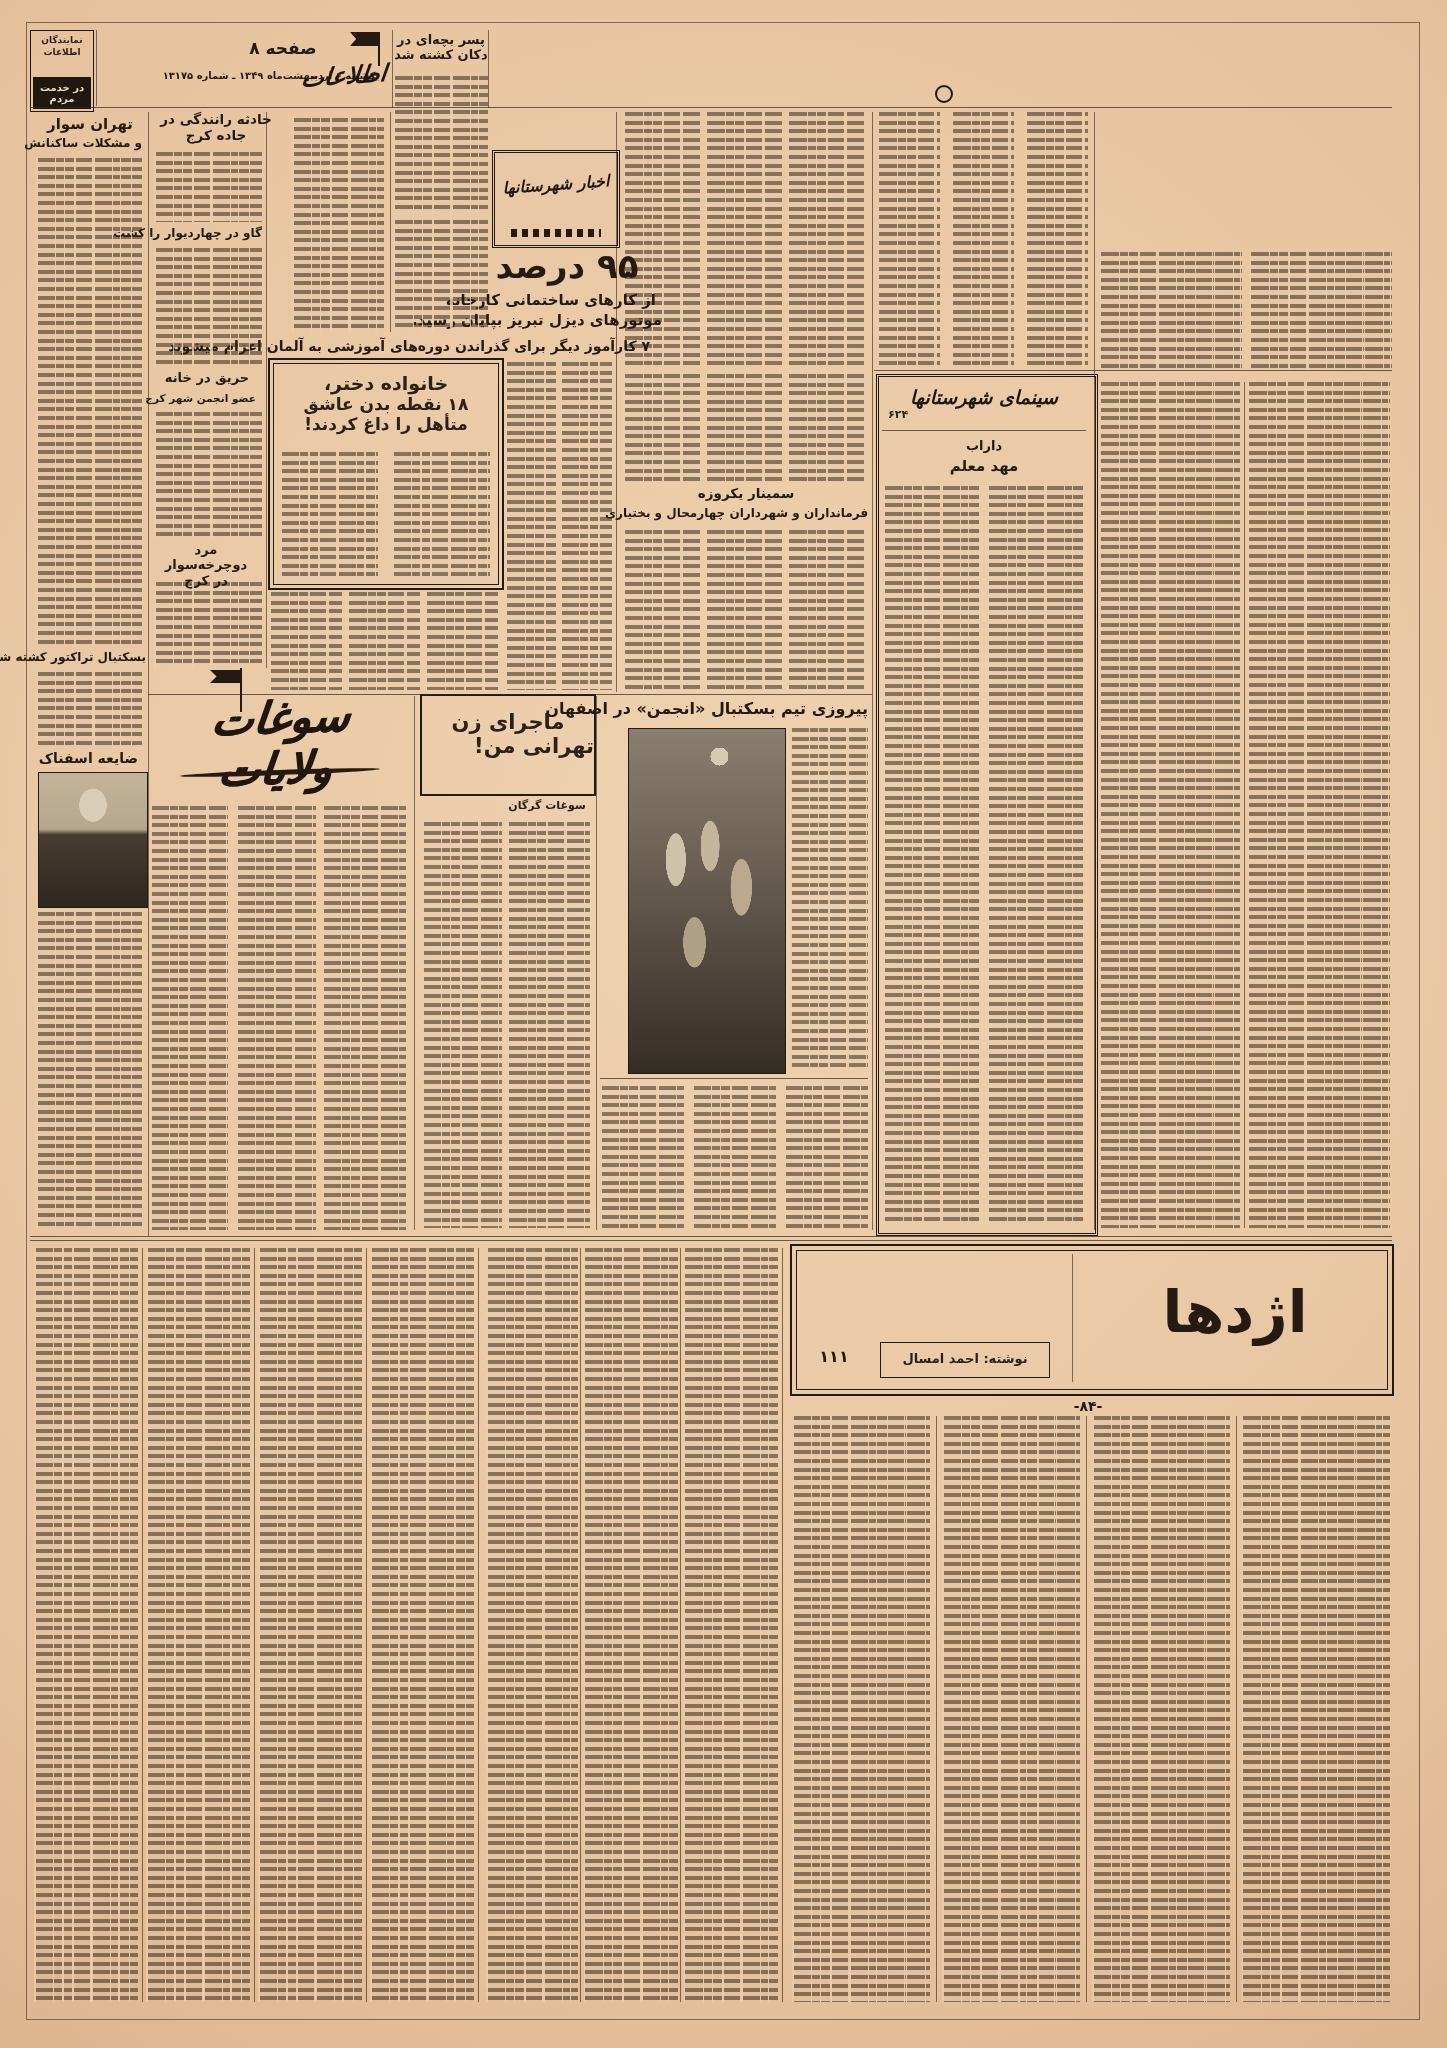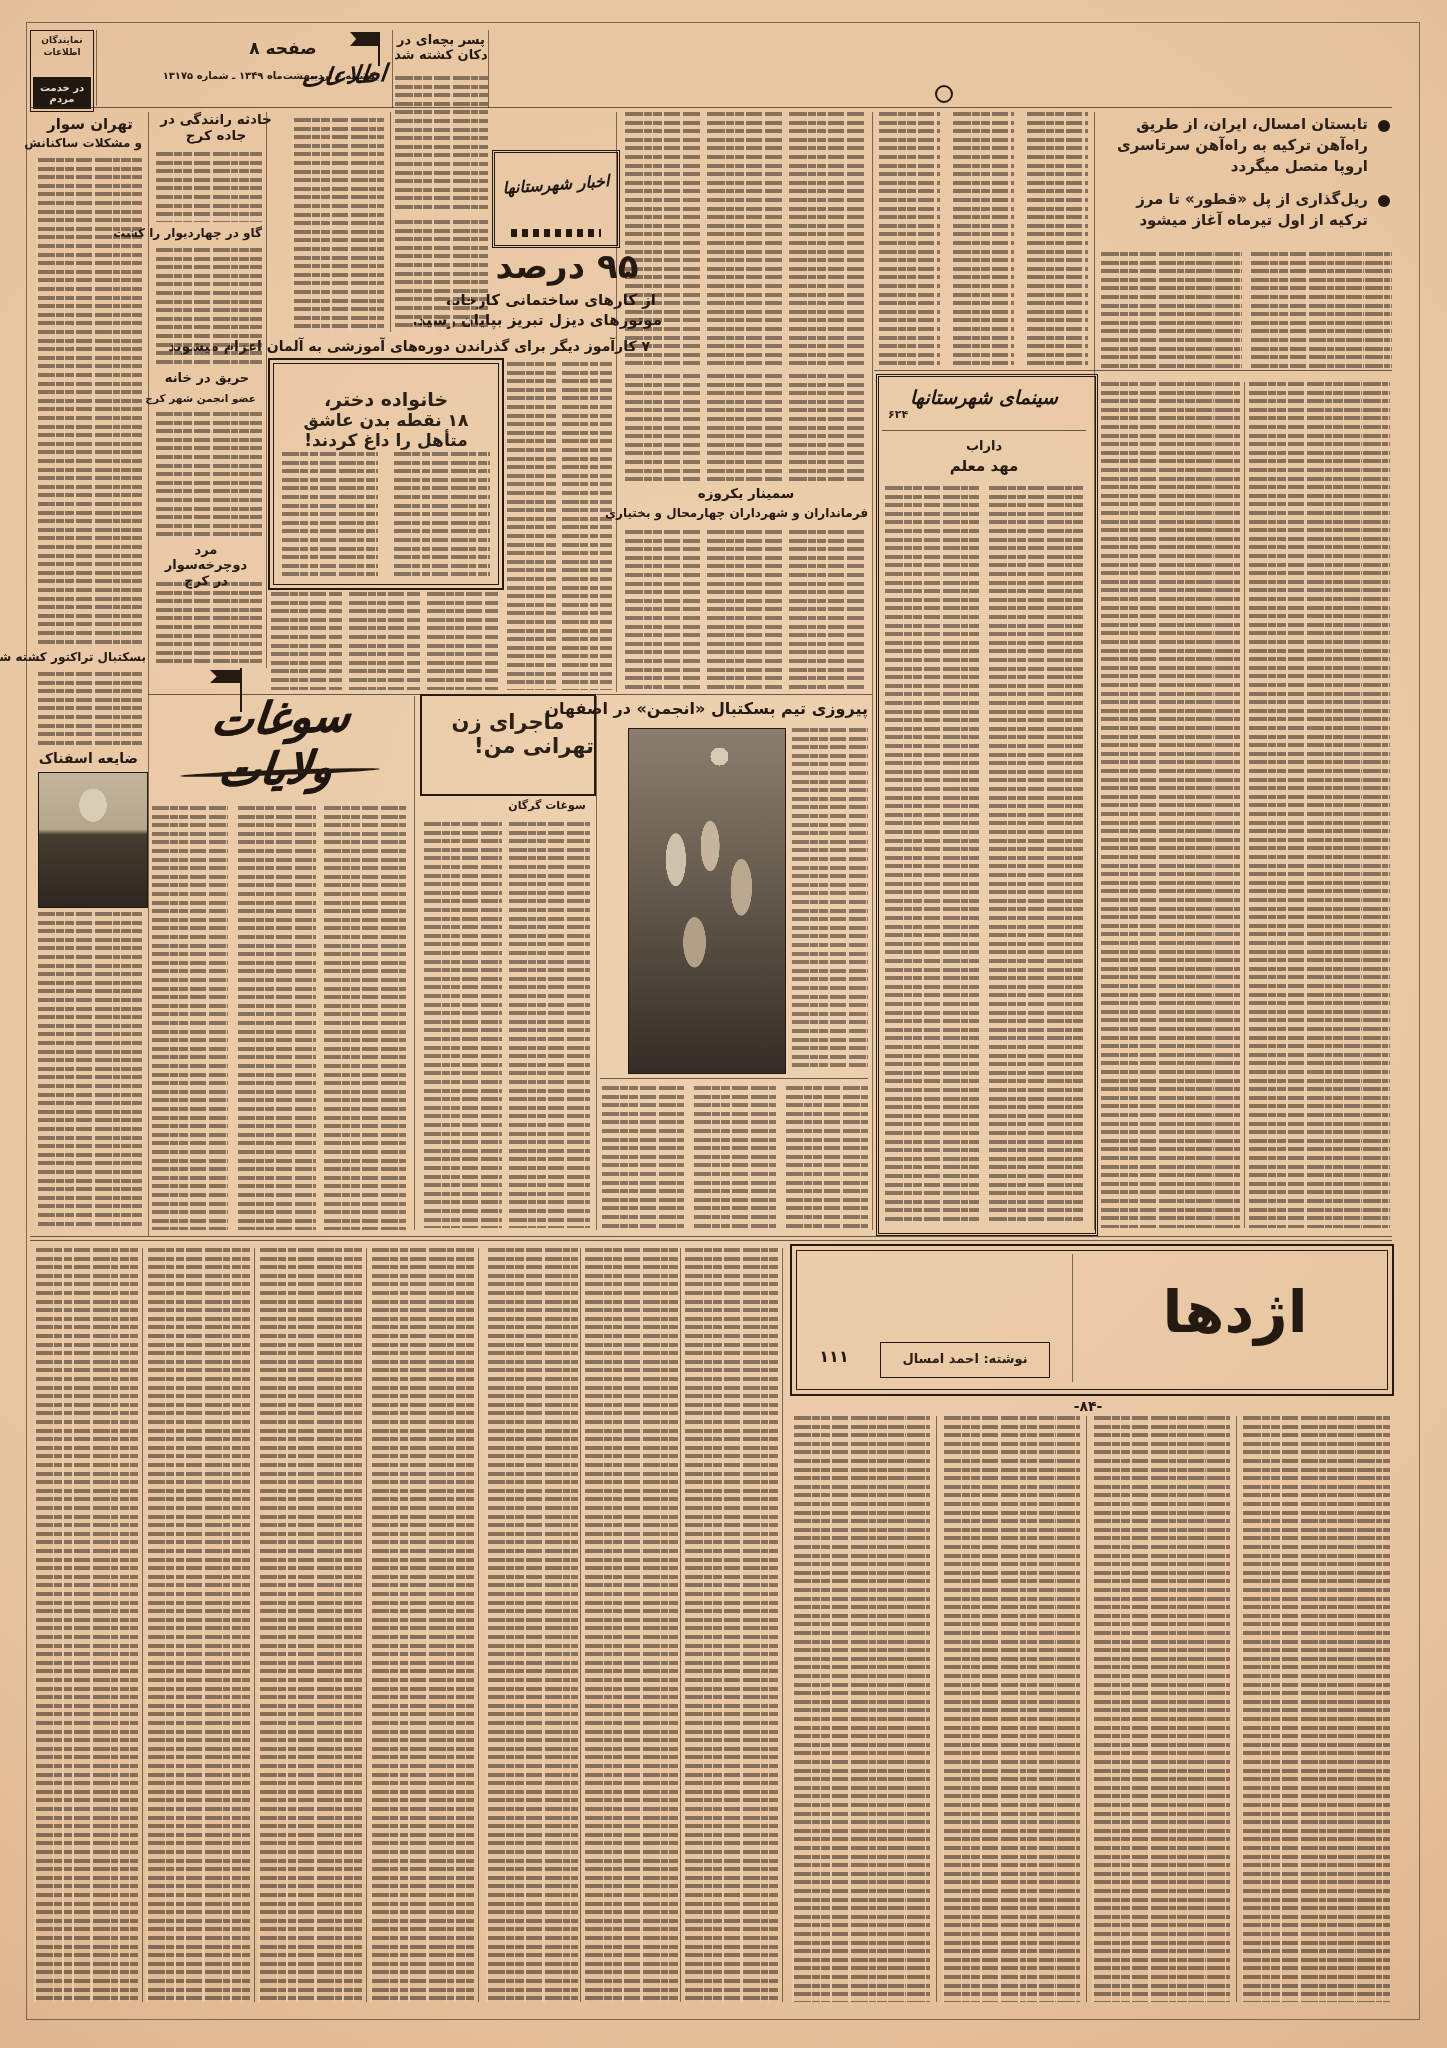--- a/index.html
+++ b/index.html
@@ -47,30 +47,20 @@
                 transform:skewX(-10deg) rotate(-4deg)">اطلاعات</div>
   </div>
 
   <div class="h" style="left:394px;top:32px;width:94px;font-size:13px">پسر بچه‌ای در دکان کشته شد</div>
   <div class="tb" style="left:394px;top:76px;width:94px;height:138px"></div>
 
   <div class="abs" style="left:935px;top:85px;width:14px;height:14px;border:2px solid #241a12;border-radius:50%;background:#e7c4a0"></div>
 
   <div class="hr" style="left:30px;top:107px;width:1362px"></div>
 
-  <div class="abs" style="left:1096px;top:114px;width:296px">
-    <div style="position:relative;padding-right:24px;font-weight:bold;font-size:15px;text-align:right;line-height:1.4;margin-bottom:12px">
-      <span style="position:absolute;right:2px;top:6px;width:12px;height:12px;background:#241a12;border-radius:50%"></span>
-      <span>تابستان امسال، ایران، از طریق راه‌آهن ترکیه به راه‌آهن سرتاسری اروپا متصل میگردد</span>
-    </div>
-    <div style="position:relative;padding-right:24px;font-weight:bold;font-size:15px;text-align:right;line-height:1.4">
-      <span style="position:absolute;right:2px;top:6px;width:12px;height:12px;background:#241a12;border-radius:50%"></span>
-      <span>ریل‌گذاری از پل «قطور» تا مرز ترکیه از اول تیرماه آغاز میشود</span>
-    </div>
-  </div>
   <div class="tb" style="left:1250px;top:252px;width:142px;height:118px"></div>
   <div class="tb" style="left:1100px;top:252px;width:142px;height:118px"></div>
 
   <div class="tb" style="left:1026px;top:112px;width:62px;height:256px"></div>
   <div class="tb" style="left:952px;top:112px;width:62px;height:256px"></div>
   <div class="tb" style="left:878px;top:112px;width:62px;height:256px"></div>
   <div class="tb" style="left:788px;top:112px;width:76px;height:256px"></div>
   <div class="tb" style="left:706px;top:112px;width:76px;height:256px"></div>
   <div class="tb" style="left:624px;top:112px;width:76px;height:256px"></div>
 
@@ -80,21 +70,21 @@
                 background:repeating-linear-gradient(90deg,#241a12 0 6px,transparent 6px 11px)"></div>
   </div>
 
   <div class="h nw" style="left:492px;top:246px;width:150px;font-size:34px">۹۵ درصد</div>
   <div class="h nw" style="left:452px;top:292px;width:204px;font-size:15px">از کارهای ساختمانی کارخانه</div>
   <div class="h nw" style="left:446px;top:312px;width:216px;font-size:15px">موتورهای دیزل تبریز بپایان رسید.</div>
 
   <div class="h nw" style="left:298px;top:338px;width:352px;font-size:14px">۷ کارآموز دیگر برای گذراندن دوره‌های آموزشی به آلمان اعزام میشوند</div>
 
   <div class="sld" style="left:268px;top:358px;width:232px;height:228px;outline:1px solid #241a12;outline-offset:-6px">
-    <div style="margin-top:28px;font-size:19px;font-weight:bold;text-align:center">خانواده دختر،</div>
+    <div style="margin-top:12px;font-size:19px;font-weight:bold;text-align:center">خانواده دختر،</div>
     <div style="font-size:17px;font-weight:bold;text-align:center">۱۸ نقطه بدن عاشق</div>
     <div style="font-size:17px;font-weight:bold;text-align:center">متأهل را داغ کردند!</div>
   </div>
   <div class="tb" style="left:392px;top:452px;width:98px;height:124px"></div>
   <div class="tb" style="left:280px;top:452px;width:98px;height:124px"></div>
 
   <div class="tb" style="left:292px;top:118px;width:92px;height:214px"></div>
   <div class="tb" style="left:394px;top:220px;width:94px;height:112px"></div>
   <div class="tb" style="left:560px;top:362px;width:52px;height:328px"></div>
   <div class="tb" style="left:506px;top:362px;width:50px;height:328px"></div>

